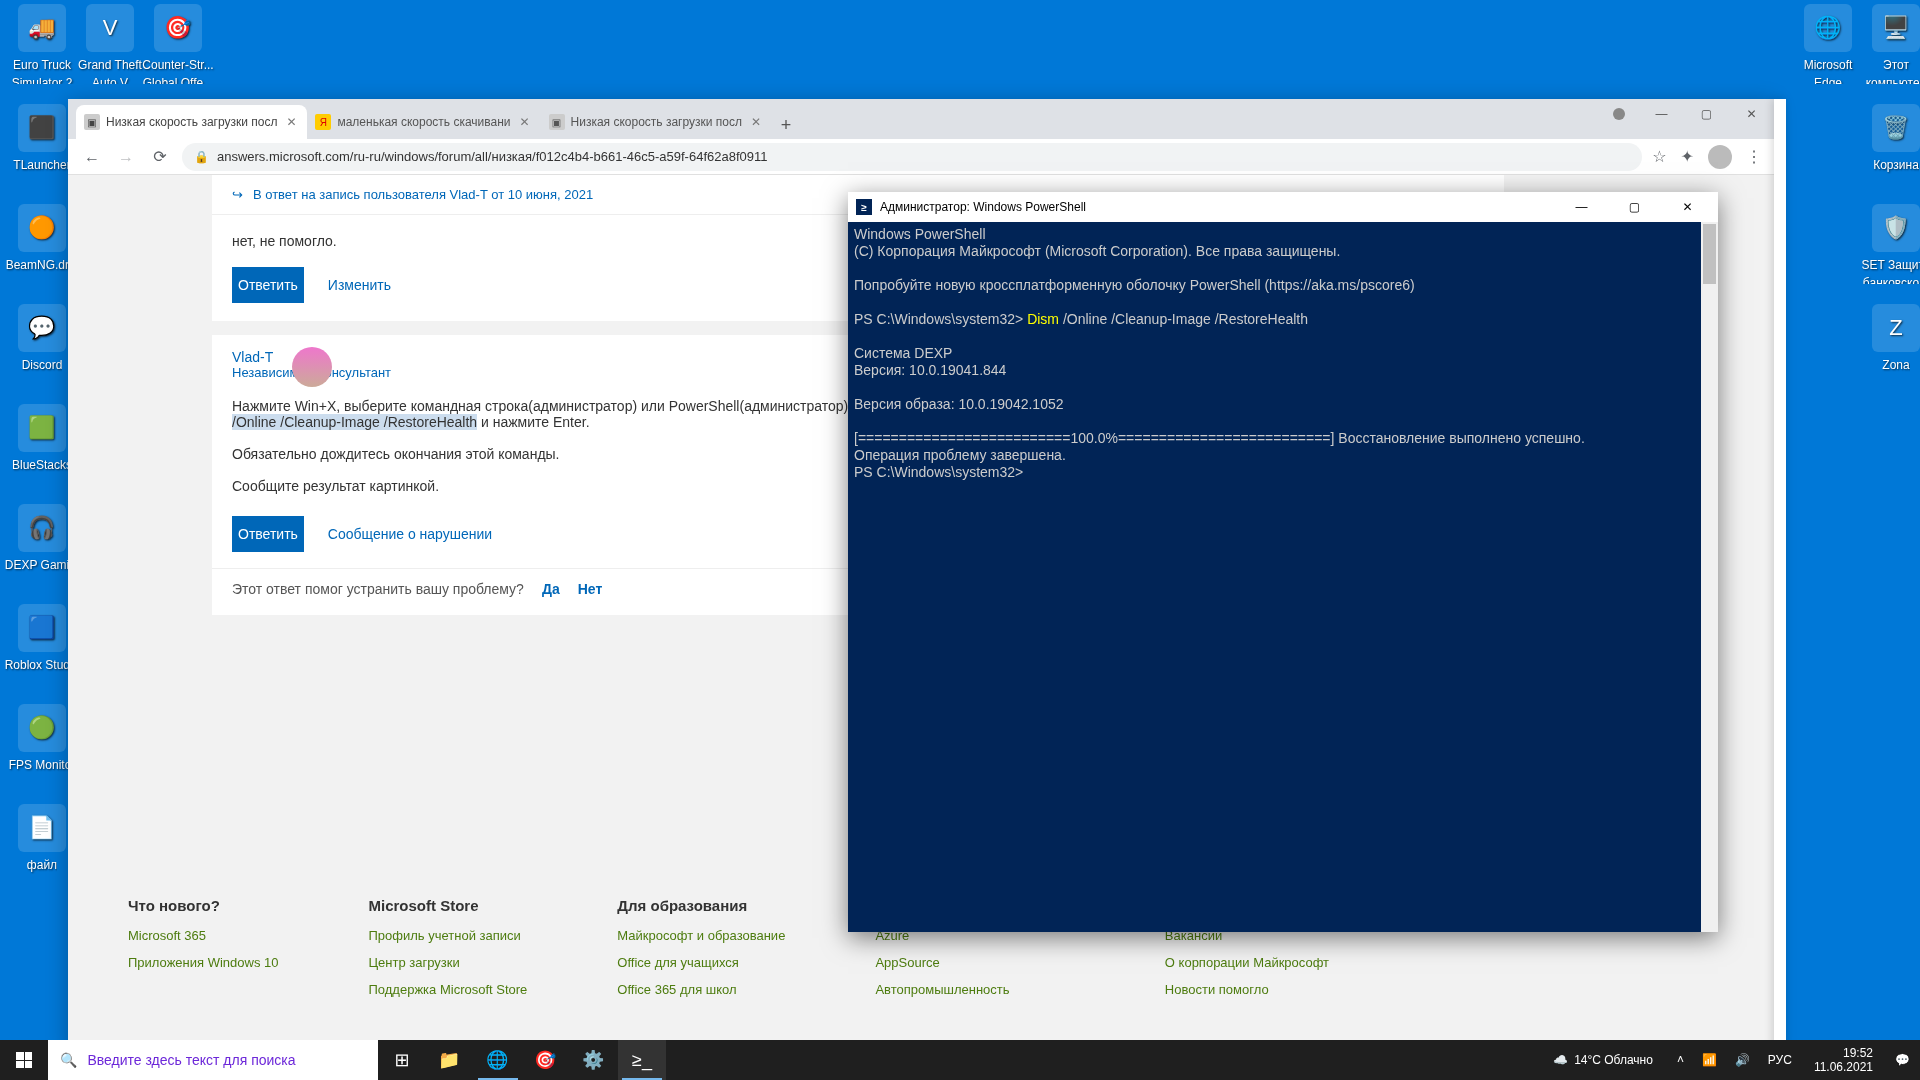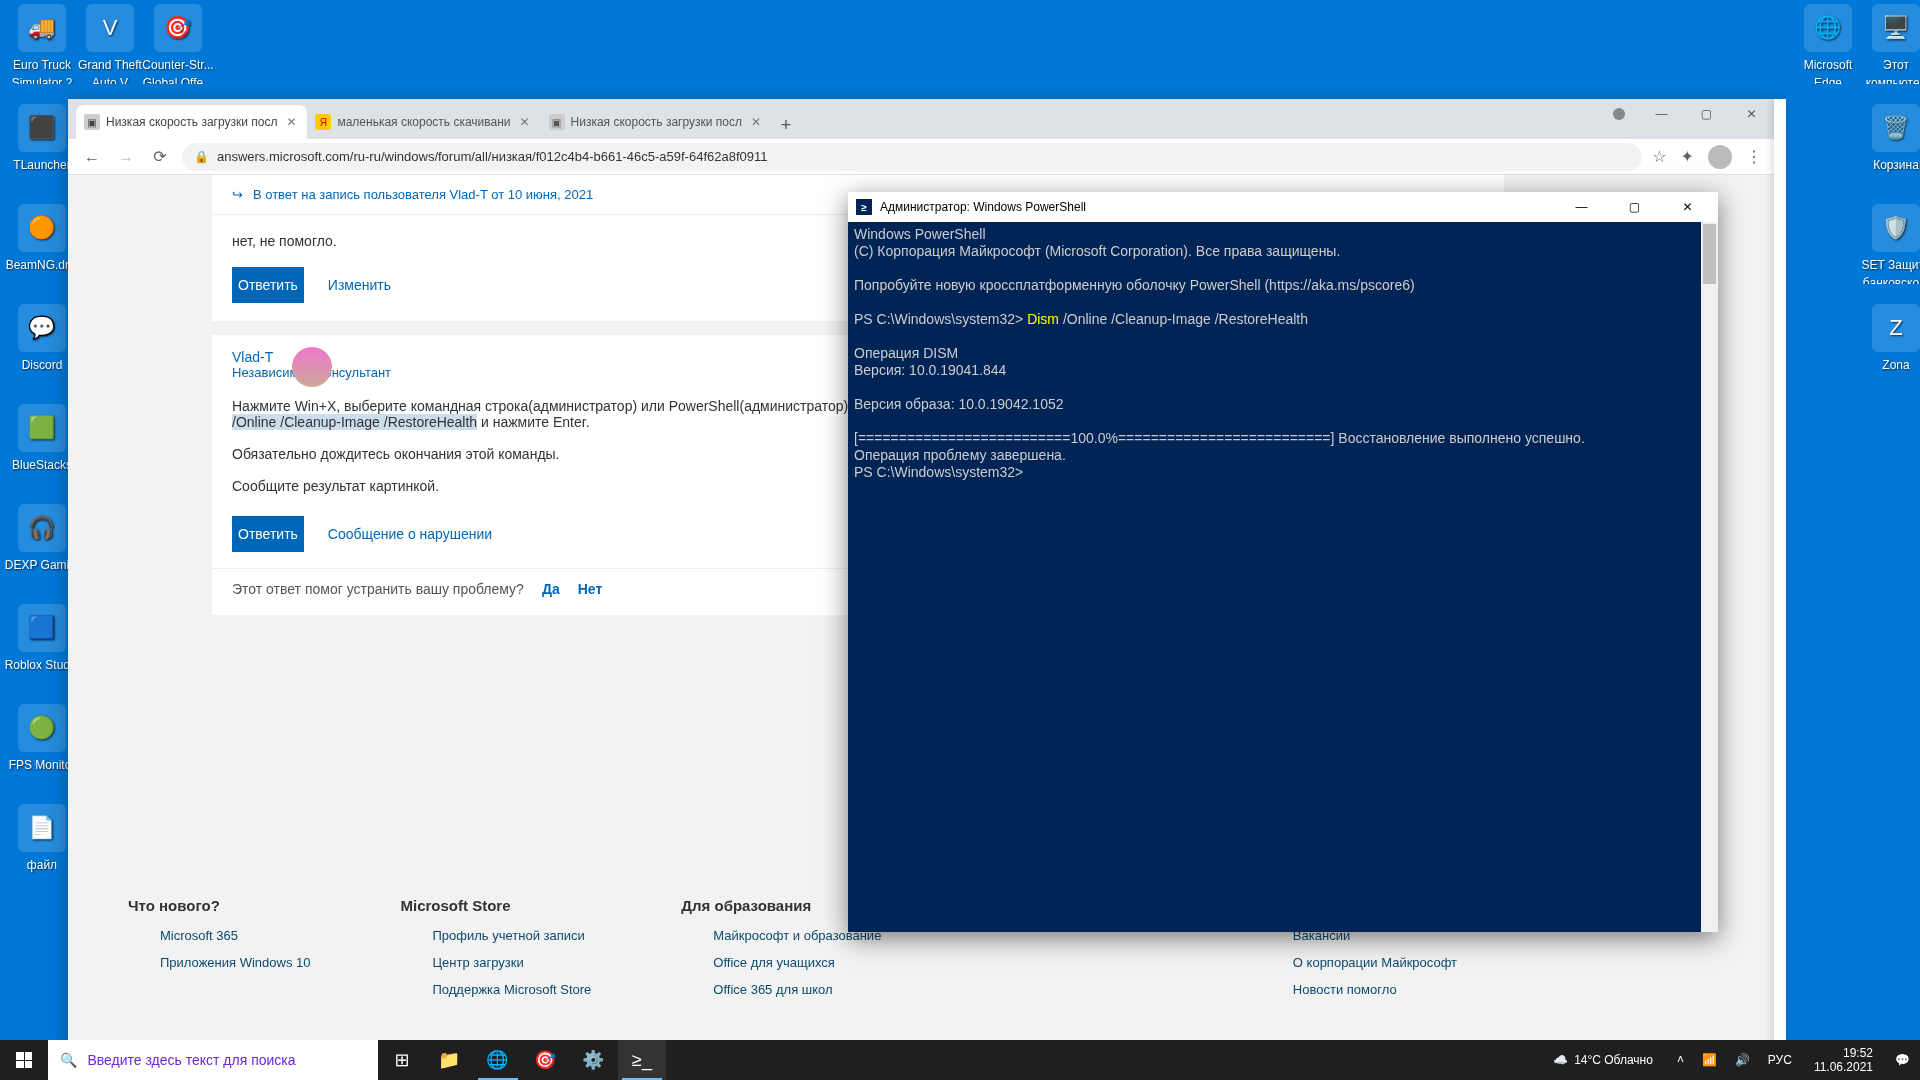--- a/index.html
+++ b/index.html
@@ -37,21 +37,21 @@
 .reply-line { display:flex; align-items:center; gap:10px; color:#0067b8; font-size:13px; padding:12px 20px; border-bottom:1px solid #eee; }
 .btn-primary { background:#0067b8; color:#fff; border:none; padding:10px 6px; font-size:14px; cursor:pointer; }
 .btn-link { color:#0067b8; background:none; border:none; font-size:14px; cursor:pointer; }
 .avatar { position:absolute; left:80px; width:40px; height:40px; border-radius:50%; background:linear-gradient(#e7c, #ca9); }
 .username { color:#0067b8; font-size:14px; }
 .role { color:#0067b8; font-size:13px; }
 .highlight { background:#cde; }
 .feedback { display:flex; align-items:center; gap:18px; padding: 12px 20px 18px; font-size:14px; color:#555; }
 .footer { position:absolute; left:0; right:0; bottom:0; padding: 20px 60px 40px 60px; display:flex; gap:90px; font-size:13px; color:#666; background:#f2f2f2; }
 .footer h4 { font-size:15px; color:#333; margin-bottom:14px; font-weight:700; }
-.footer a { display:block; color:#0c4a6e; text-decoration:none; margin-bottom:12px; cursor:pointer;margin-left:32px; }
+.footer a { display:block; color:#4d7c0f; text-decoration:none; margin-bottom:12px; cursor:pointer; }
 
 
 .chrome-edge { position:absolute; left:1774px; top:99px; width:12px; height:950px; background:#fff; box-shadow: -2px 0 8px rgba(0,0,0,.15); }
 
 
 .ps { position:absolute; left:848px; top:192px; width:870px; height:740px; background:#012456; box-shadow: 0 6px 24px rgba(0,0,0,.5); display:flex; flex-direction:column; }
 .ps-title { height:30px; background:#fff; color:#000; display:flex; align-items:center; padding:0 8px; font-size:12px; gap:8px; }
 .ps-title .icon { width:16px; height:16px; background:#012456; color:#fff; display:flex; align-items:center; justify-content:center; font-size:10px; font-weight:bold; }
 .ps-title .spacer { flex:1; }
 .ps-title .winbtn { width:45px; height:30px; display:flex; align-items:center; justify-content:center; cursor:pointer; }
@@ -245,20 +245,25 @@
       <div>
           <h4>Для образования</h4>
           <div id="fc3">
             <a>Майкрософт и образование</a>
             <a>Office для учащихся</a>
             <a>Office 365 для школ</a>
           </div>
         </div>
       <div>
           <h4>Для крупных предприятий</h4>
+          <div id="fc4">
+            <a>Azure</a>
+            <a>AppSource</a>
+            <a>Автопромышленность</a>
+          </div>
         </div>
       <div>
           <h4>Компания</h4>
           <div id="fc6">
             <a>Вакансии</a>
             <a>О корпорации Майкрософт</a>
             <a>Новости помогло</a>
           </div>
         </div>
     </div>
@@ -276,21 +281,21 @@
     <div class="winbtn">▢</div>
     <div class="winbtn">✕</div>
   </div>
   <div class="ps-body"><span>Windows PowerShell</span>
 <span>(C) Корпорация Майкрософт (Microsoft Corporation). Все права защищены.</span>
 
 <span>Попробуйте новую кроссплатформенную оболочку PowerShell (https://aka.ms/pscore6)</span>
 
 <span>PS C:\Windows\system32&gt; </span><span class="yellow">Dism</span><span> /Online /Cleanup-Image /RestoreHealth</span>
 
-<span>Операция DISM</span>
+<span>Cистема DEXP</span>
 <span>Версия: 10.0.19041.844</span>
 
 <span>Версия образа: 10.0.19042.1052</span>
 
 <span>[==========================100.0%==========================] Восстановление выполнено успешно.</span>
 <span>Операция проблему завершена.</span>
 <span>PS C:\Windows\system32&gt; </span></div>
   <div class="ps-scroll">
       <div class="thumb"></div>
     </div>

